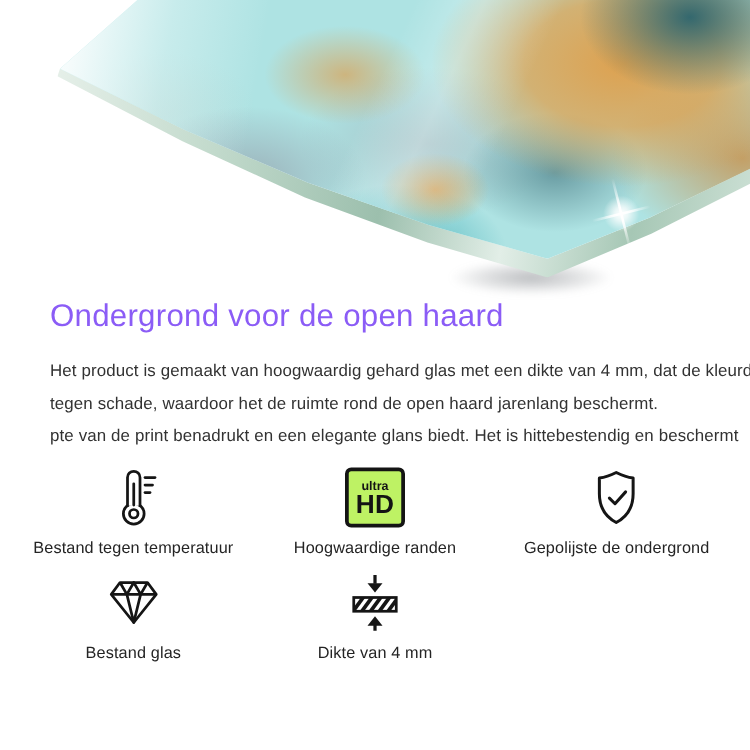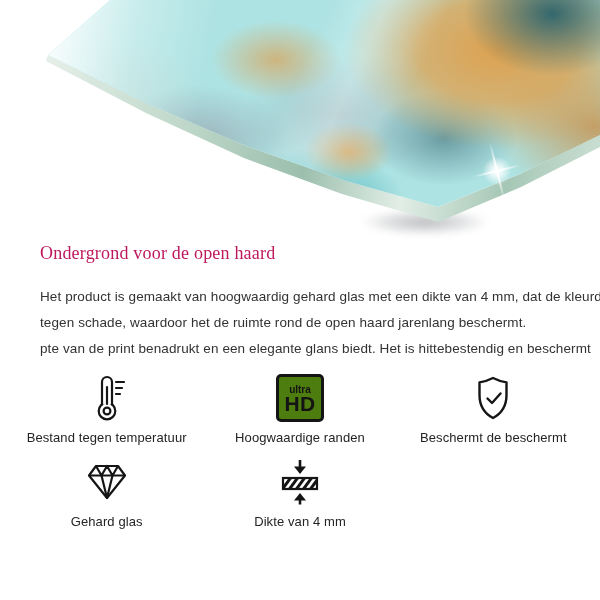--- a/index.html
+++ b/index.html
@@ -56,40 +56,40 @@
   }
   .sparkle .ray-h{
     position:absolute;left:-24px;top:-1px;width:48px;height:2px;
     background:linear-gradient(to right,rgba(255,255,255,0),#ffffff 42%,#ffffff 58%,rgba(255,255,255,0));
   }
 
   
   .copy{padding:0 40px;}
   h1{
     margin:5px 0 0 0;
-    font-family:Liberation Serif, serif;
-    font-weight:400;font-size:18px;line-height:36px;color:#be185d;
+    font-family:Liberation Sans, sans-serif;
+    font-weight:400;font-size:25px;line-height:36px;color:#8b5cf6;
     letter-spacing:0.2px;
   }
   h1 span{display:block;}
   .para{margin-top:13px;font-size:13.5px;line-height:26px;color:#323232;letter-spacing:0.1px;}
   .para div{white-space:nowrap;}
 
   
   .features{
     margin-top:12px;padding:0 10px;
     display:grid;grid-template-columns:repeat(3,1fr);row-gap:13px;
   }
   .feature{display:flex;flex-direction:column;align-items:center;}
   .icon-box{height:48px;display:flex;align-items:center;justify-content:center;}
   .feature .label{margin-top:8px;font-size:13px;color:#242424;letter-spacing:0.1px;}
 
   .uhd{
     width:42px;height:42px;border:3px solid #141414;border-radius:5px;
-    display:flex;flex-direction:column;align-items:center;justify-content:center;background:#4d7c0f;
+    display:flex;flex-direction:column;align-items:center;justify-content:center;background:#bef264;
   }
   .uhd .t1{font-size:10px;font-weight:700;line-height:11px;color:#141414;}
   .uhd .t2{font-size:21px;font-weight:800;line-height:17px;color:#141414;letter-spacing:0.3px;}
 
   svg{display:block;}
 </style>
 </head>
 <body>
 
 <section class="hero">
@@ -141,33 +141,33 @@
     <div class="label">Hoogwaardige randen</div>
   </div>
 
   <div class="feature">
     <div class="icon-box">
       <svg width="44" height="48" viewBox="0 0 44 48" fill="none">
         <path d="M22,4 C27,6.5 31.5,7.9 35.5,8.4 V21 C35.5,32.5 30.3,39.6 22,44 C13.7,39.6 8.5,32.5 8.5,21 V8.4 C12.5,7.9 17,6.5 22,4 Z" stroke="#151515" stroke-width="2.4" stroke-linejoin="round"></path>
         <path d="M16.5,24.5 L21,29 L29.5,19.5" stroke="#151515" stroke-width="2.4" stroke-linecap="round" stroke-linejoin="round"></path>
       </svg>
     </div>
-    <div class="label">Beschermt de beschermt</div>
+    <div class="label">Gepolijste de ondergrond</div>
   </div>
 
   <div class="feature">
     <div class="icon-box">
       <svg width="44" height="40" viewBox="0 0 44 40" fill="none">
         <path d="M11,4 H33 L40,13.5 L22,36 L4,13.5 Z" stroke="#151515" stroke-width="2.2" stroke-linejoin="round"></path>
         <path d="M11,4 L16.5,13.5 L22,4 L27.5,13.5 L33,4" stroke="#151515" stroke-width="2.2" stroke-linejoin="round"></path>
         <path d="M4,13.5 H40" stroke="#151515" stroke-width="2.2"></path>
         <path d="M16.5,13.5 L22,36 L27.5,13.5" stroke="#151515" stroke-width="2.2" stroke-linejoin="round"></path>
       </svg>
     </div>
-    <div class="label">Gehard glas</div>
+    <div class="label">Bestand glas</div>
   </div>
 
 
   <div class="feature">
     <div class="icon-box">
       <svg width="44" height="46" viewBox="0 0 44 46" fill="none">
         <defs>
           <clipPath id="barclip">
               <rect x="5" y="19" width="34" height="11"></rect>
             </clipPath>

